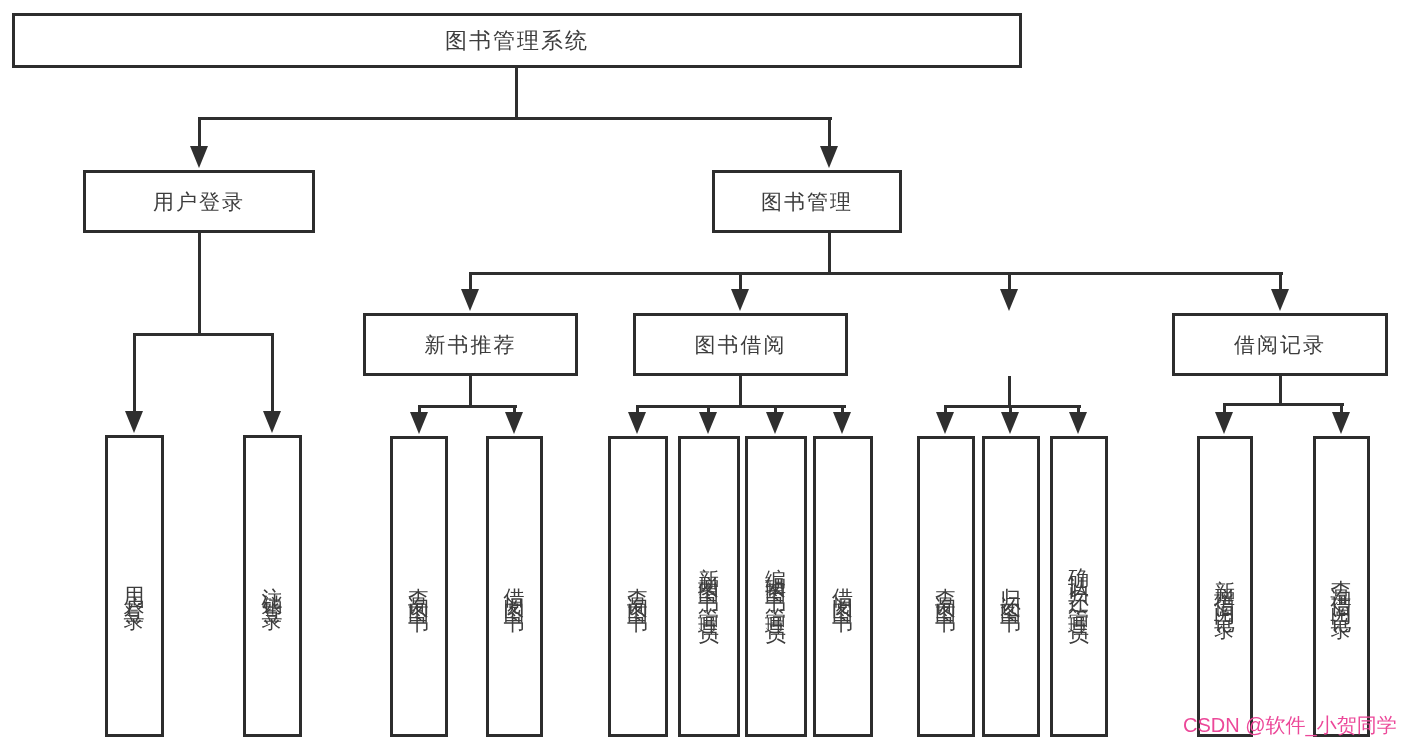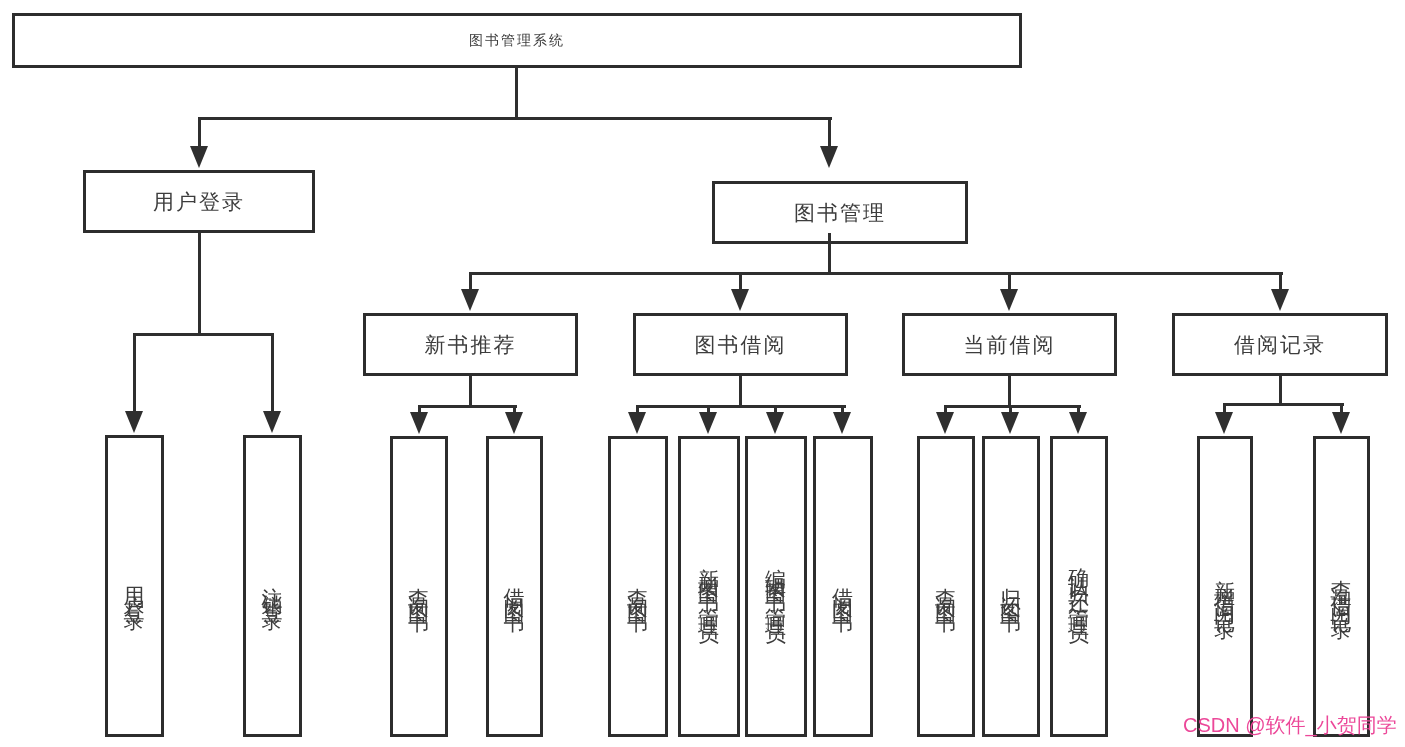--- a/index.html
+++ b/index.html
@@ -19,21 +19,21 @@
     align-items:center;
     justify-content:center;
     color:#3d3d3d;
   }
   .hbox{
     font-size:21px;
     letter-spacing:2px;
     white-space:nowrap;
   }
   .rootbox{
-    font-size:14px;
+    font-size:22px;
     letter-spacing:2px;
   }
   .vbox{
     writing-mode:vertical-rl;
     text-orientation:mixed;
     font-size:21px;
     letter-spacing:8px;
     line-height:1;
   }
   .line{
@@ -61,35 +61,32 @@
 <div id="stage">
 
   <div class="box hbox rootbox" style="left:12px;top:13px;width:1010px;height:55px;">
     <span>图书管理系统</span>
   </div>
 
   <div class="box hbox" style="left:83px;top:170px;width:232px;height:63px;">
     <span>用户登录</span>
   </div>
 
-  <div class="box hbox" style="left:712px;top:181px;width:256px;height:63px;">
+  <div class="box hbox" style="left:712px;top:170px;width:190px;height:63px;">
     <span>图书管理</span>
   </div>
 
   <div class="box hbox" style="left:633px;top:313px;width:215px;height:63px;">
     <span>图书借阅</span>
   </div>
 
   <div class="box hbox" style="left:363px;top:313px;width:215px;height:63px;">
     <span>新书推荐</span>
   </div>
 
-  <div class="box hbox" style="left:902px;top:313px;width:215px;height:63px;">
-    <span>当前借阅</span>
-  </div>
 
   <div class="box hbox" style="left:1172px;top:313px;width:216px;height:63px;">
     <span>借阅记录</span>
   </div>
 
   <div class="box vbox" style="left:105px;top:435px;width:59px;height:302px;">
     <span>用户登录</span>
   </div>
   <div class="box vbox" style="left:243px;top:435px;width:59px;height:302px;">
     <span>注销登录</span>

